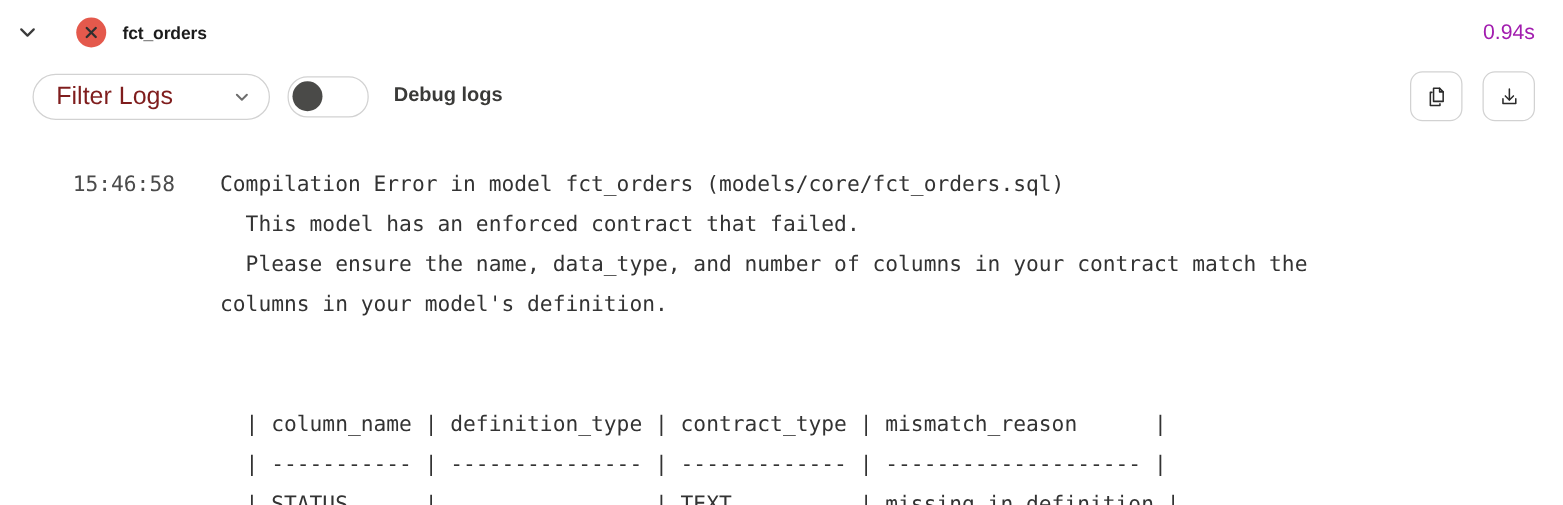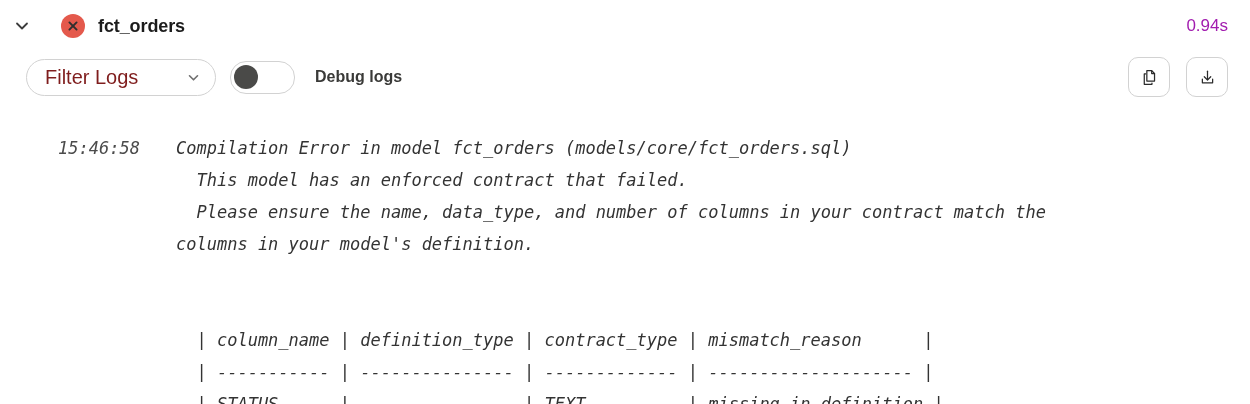--- a/index.html
+++ b/index.html
@@ -42,21 +42,21 @@
     display: flex;
     align-items: center;
     justify-content: center;
     margin-left: 25px;
     flex: 0 0 auto;
   }
   .status-badge svg { display: block; }
 
   .node-title {
     margin-left: 13px;
-    font-size: 18px;
+    font-size: 14px;
     font-weight: bold;
     color: #1c1c1c;
     letter-spacing: -0.1px;
     white-space: nowrap;
   }
 
   .header-spacer { flex: 1 1 auto; }
 
   .elapsed {
     font-size: 17px;
@@ -145,21 +145,20 @@
 
   
   .log-body {
     position: relative;
     height: 302px;
     overflow: hidden;
     font-family: "DejaVu Sans Mono", monospace;
     font-size: 17px;
     line-height: 32px;
     color: #333333;
-    font-style: italic;
   }
 
   
   .clipped-line {
     position: absolute;
     top: -24px;
     left: 176px;
     color: #b5402f;
     white-space: pre;
     font-family: "DejaVu Sans Mono", monospace;

